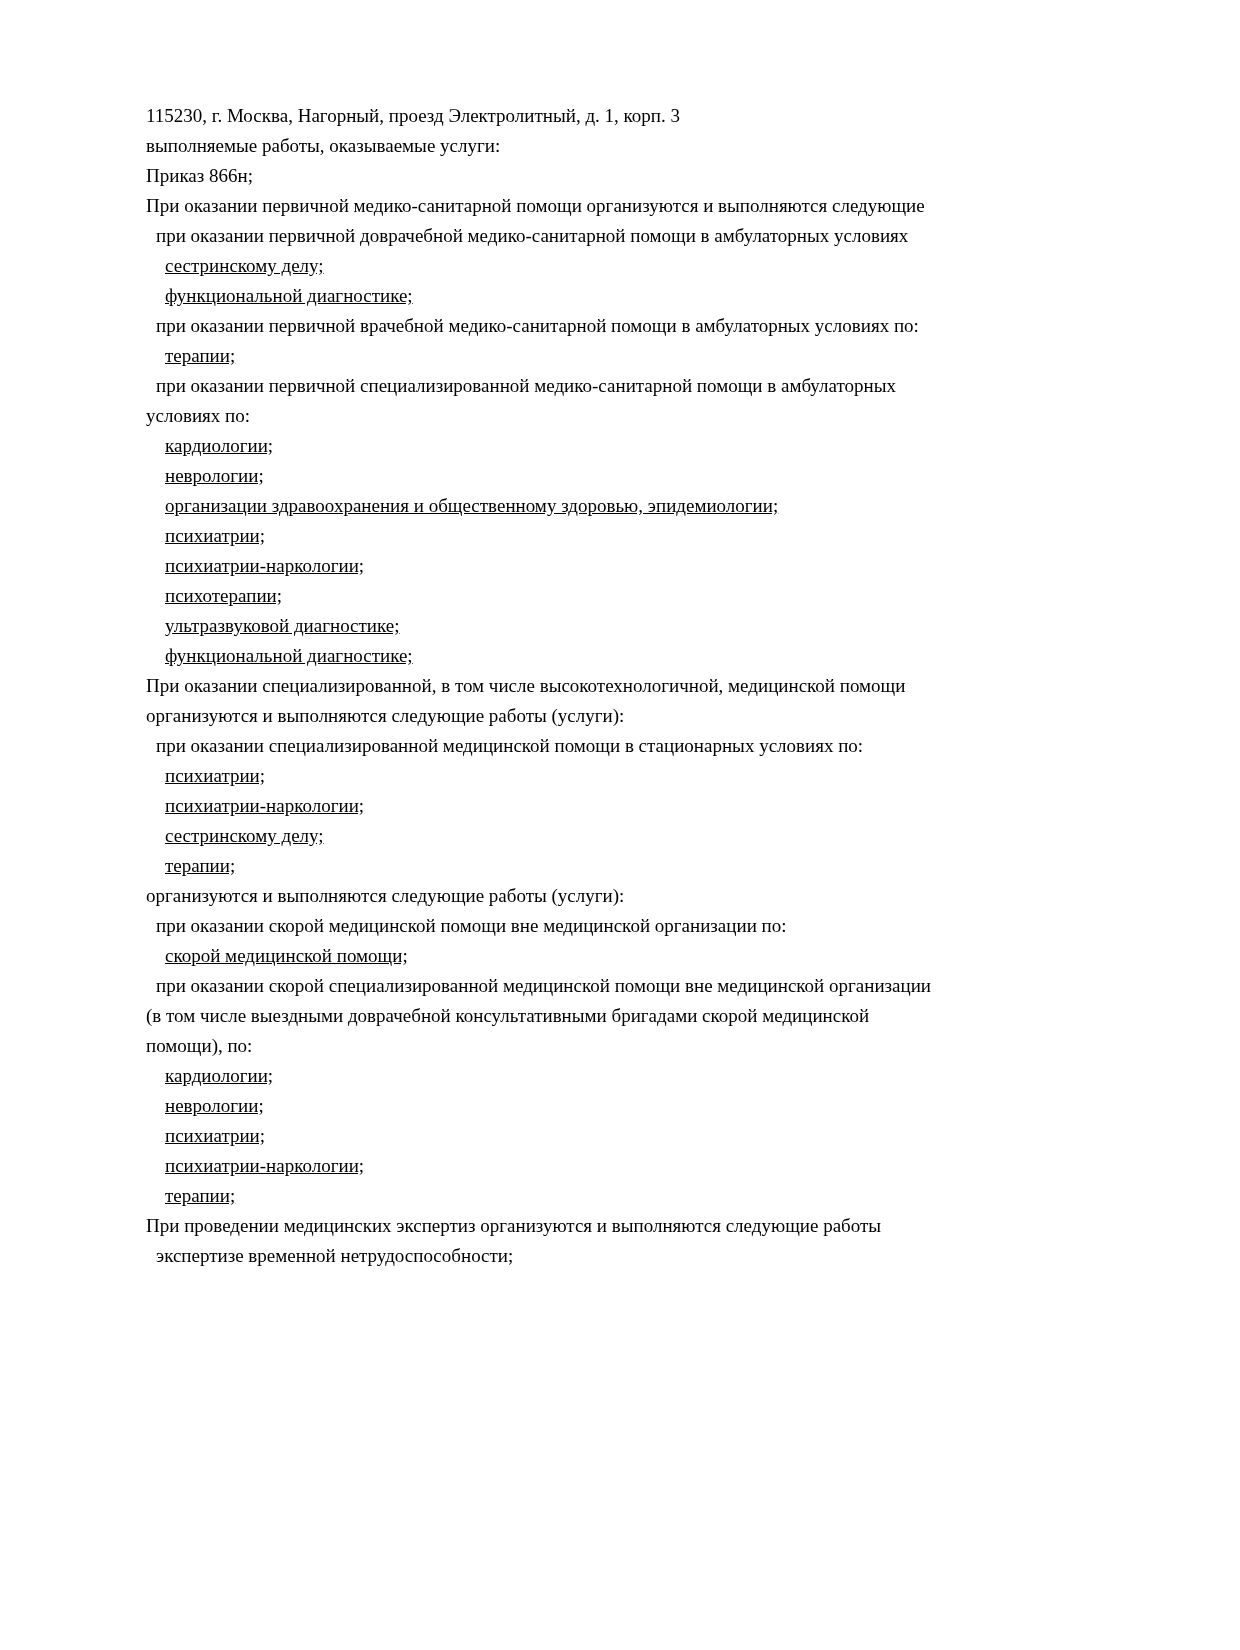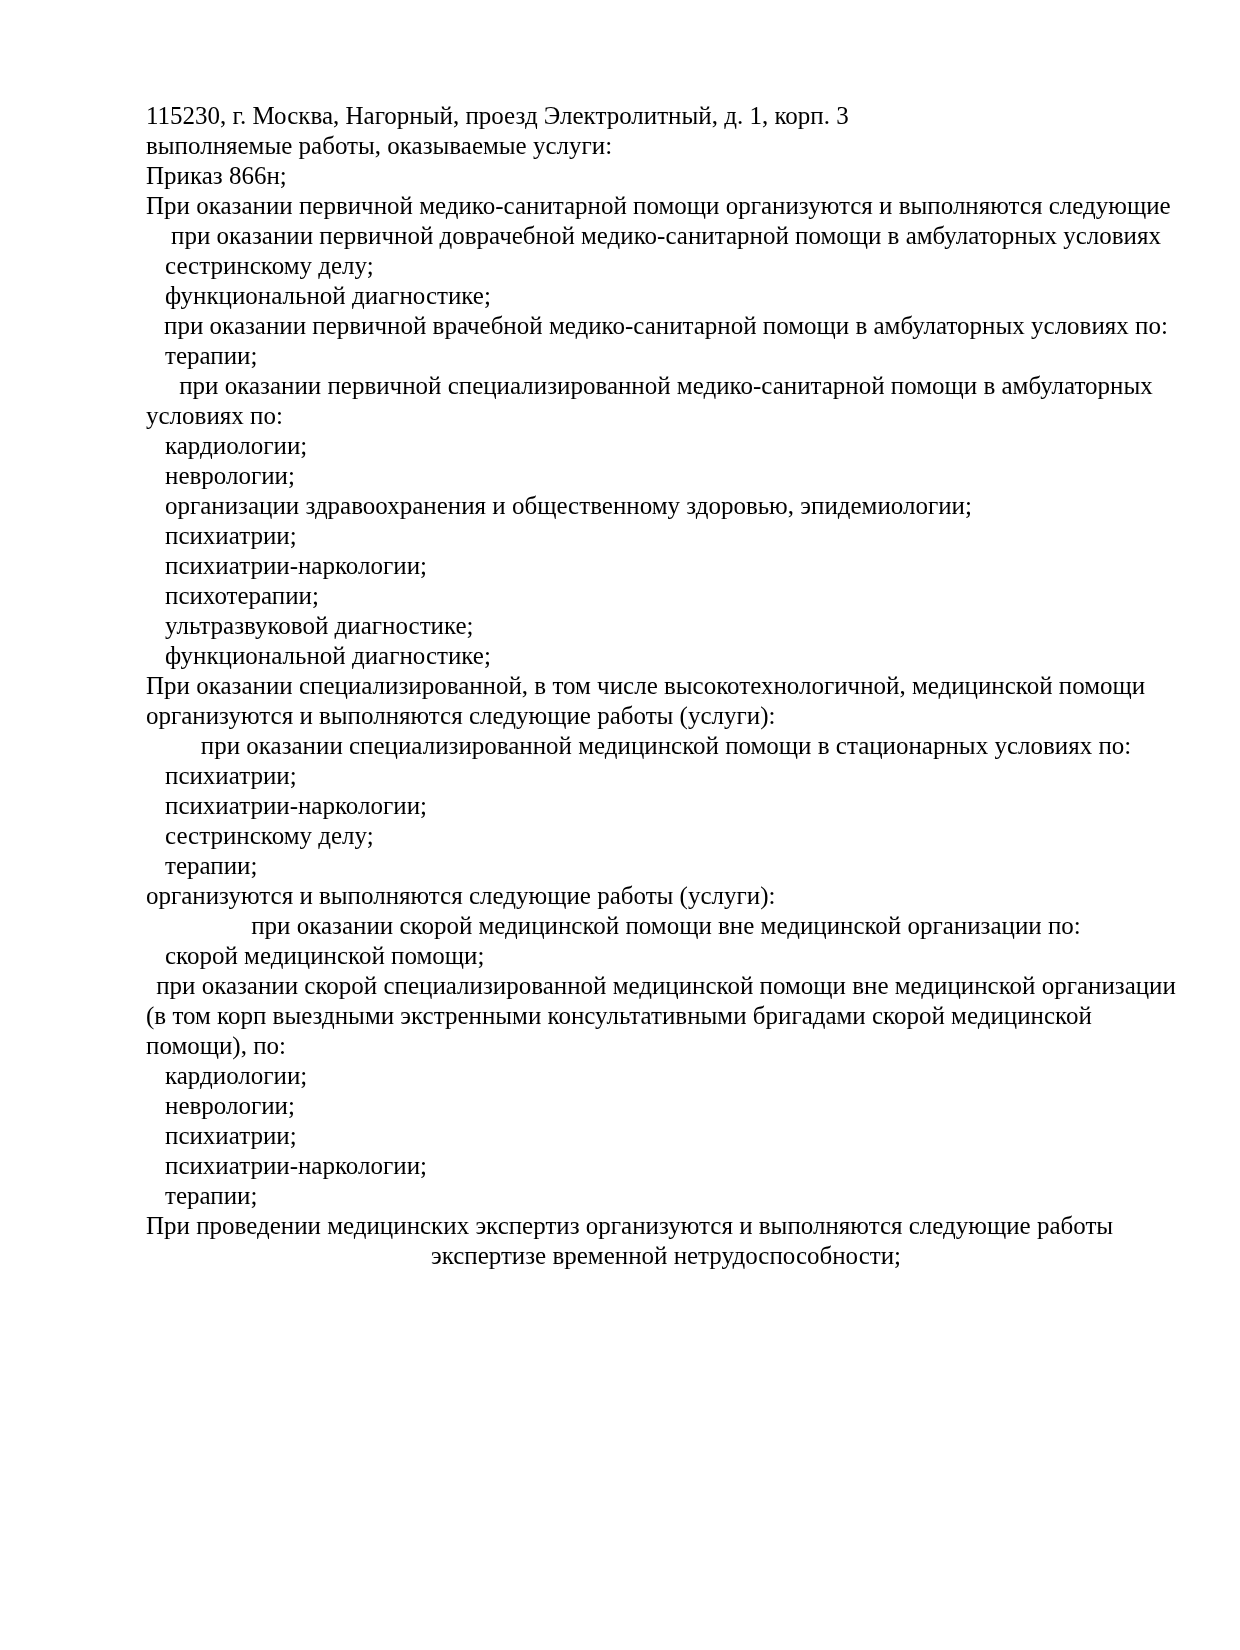--- a/index.html
+++ b/index.html
@@ -20,31 +20,31 @@
     width: 1240px;
     height: 1650px;
     background: #ffffff;
     overflow: hidden;
   }
   .doc {
     position: absolute;
     left: 146px;
     top: 101px;
     width: 1030px;
-    font-size: 25px;
+    font-size: 19px;
     line-height: 30px;
     color: #000000;
     letter-spacing: 0;
   }
   .line {
     white-space: pre;
   }
   .indent-0 { padding-left: 0; }
-  .indent-1 { padding-left: 10px; text-align: center; }
-  .indent-2 { padding-left: 19px; }
+  .indent-1 { padding-left: 10px; }
+  .indent-2 { padding-left: 19px; text-decoration: underline; }
 </style>
 </head>
 <body>
 
 <div class="page">
   <div class="doc" id="doc">
       <div class="line indent-0">115230, г. Москва, Нагорный, проезд Электролитный, д. 1, корп. 3</div>
       <div class="line indent-0">выполняемые работы, оказываемые услуги:</div>
       <div class="line indent-0">Приказ 866н;</div>
       <div class="line indent-0">При оказании первичной медико-санитарной помощи организуются и выполняются следующие</div>
@@ -67,21 +67,21 @@
       <div class="line indent-0">организуются и выполняются следующие работы (услуги):</div>
       <div class="line indent-1">при оказании специализированной медицинской помощи в стационарных условиях по:</div>
       <div class="line indent-2">психиатрии;</div>
       <div class="line indent-2">психиатрии-наркологии;</div>
       <div class="line indent-2">сестринскому делу;</div>
       <div class="line indent-2">терапии;</div>
       <div class="line indent-0">организуются и выполняются следующие работы (услуги):</div>
       <div class="line indent-1">при оказании скорой медицинской помощи вне медицинской организации по:</div>
       <div class="line indent-2">скорой медицинской помощи;</div>
       <div class="line indent-1">при оказании скорой специализированной медицинской помощи вне медицинской организации</div>
-      <div class="line indent-0">(в том корп выездными экстренными консультативными бригадами скорой медицинской</div>
+      <div class="line indent-0">(в том числе выездными доврачебной консультативными бригадами скорой медицинской</div>
       <div class="line indent-0">помощи), по:</div>
       <div class="line indent-2">кардиологии;</div>
       <div class="line indent-2">неврологии;</div>
       <div class="line indent-2">психиатрии;</div>
       <div class="line indent-2">психиатрии-наркологии;</div>
       <div class="line indent-2">терапии;</div>
       <div class="line indent-0">При проведении медицинских экспертиз организуются и выполняются следующие работы</div>
       <div class="line indent-1">экспертизе временной нетрудоспособности;</div>
     </div>
 </div>

